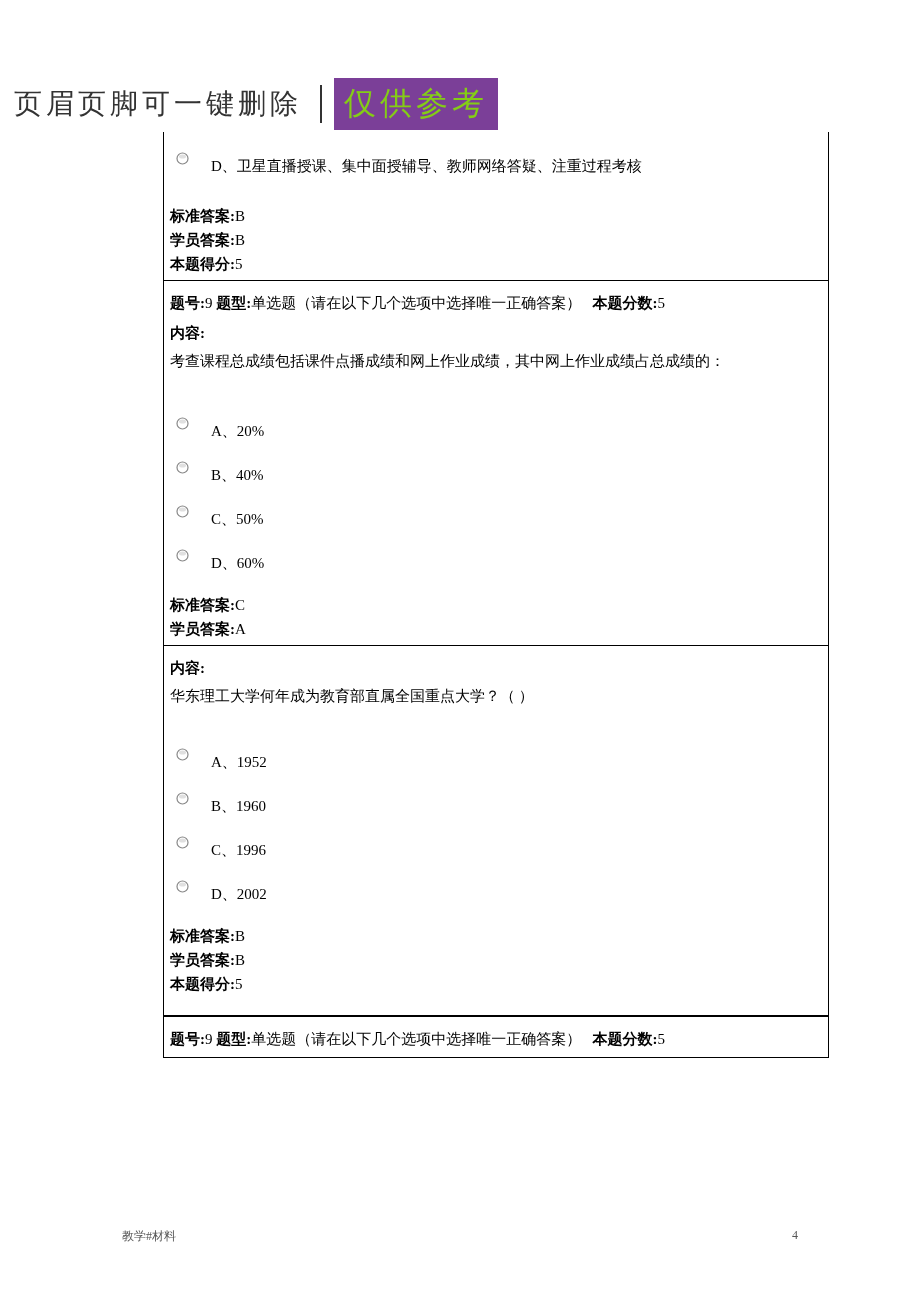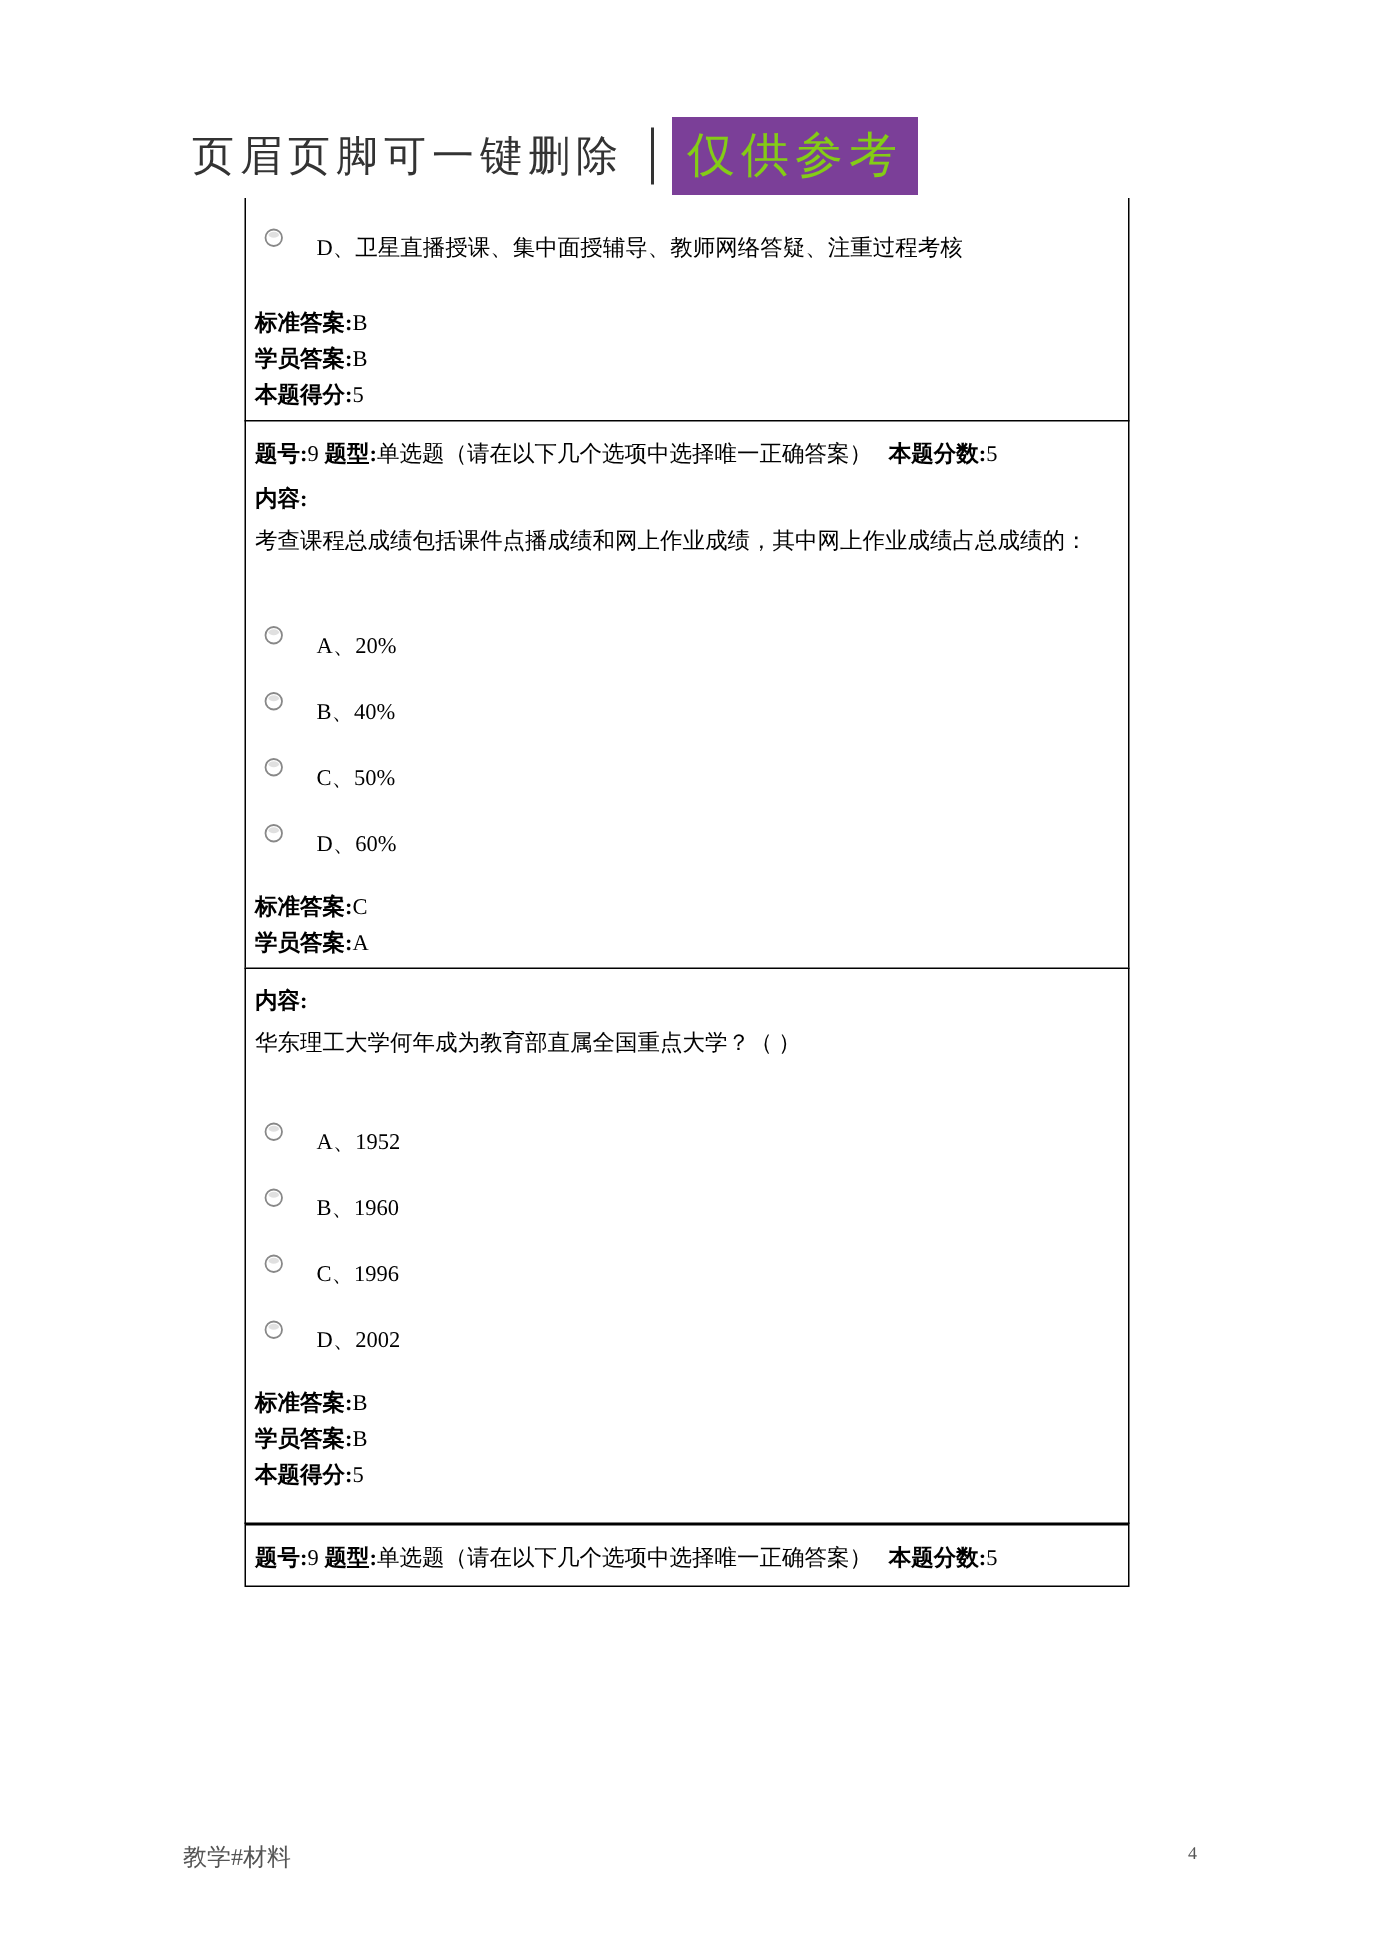--- a/index.html
+++ b/index.html
@@ -6,25 +6,24 @@
     body {
       width: 920px;
       height: 1302px;
       background: #fff;
       font-family: "SimSun", "宋体", serif;
       position: relative;
     }
     .header {
       position: absolute;
       top: 78px;
-      left: 0;
+      left: 14px;
       width: 740px;
       display: flex;
       align-items: center;
-      justify-content: center;
     }
     .header-text {
       font-size: 28px;
       letter-spacing: 4px;
       color: #333;
       font-family: "KaiTi", "楷体", serif;
     }
     .header-divider {
       width: 2px;
       height: 38px;
@@ -36,21 +35,21 @@
       color: #84cc16;
       font-size: 32px;
       letter-spacing: 4px;
       padding: 4px 10px;
       font-family: Liberation Serif, serif;
     }
     .content-wrap {
       position: absolute;
       top: 132px;
       left: 163px;
-      width: 590px;
+      width: 666px;
     }
     .section {
       border: 1.5px solid #000;
       border-bottom: none;
       padding: 0;
       font-size: 15px;
       line-height: 1.6;
     }
     .section:last-of-type { border-bottom: 1.5px solid #000; }
     .sec-partial { border-top: none; padding: 10px 4px 4px 4px; }
@@ -74,21 +73,21 @@
     .options-block-tight { padding: 24px 0 10px 0; }
     .spacer-row {
       border: 1.5px solid #000;
       border-top: none;
       height: 16px;
     }
     .footer {
       position: absolute;
       top: 1228px;
       left: 122px;
-      font-size: 16px;
+      font-size: 12px;
       color: #555;
       font-family: "SimSun", serif;
       text-align: center;
     }
     .page-num {
       position: absolute;
       top: 1228px;
       right: 122px;
       font-size: 12px;
       color: #555;

